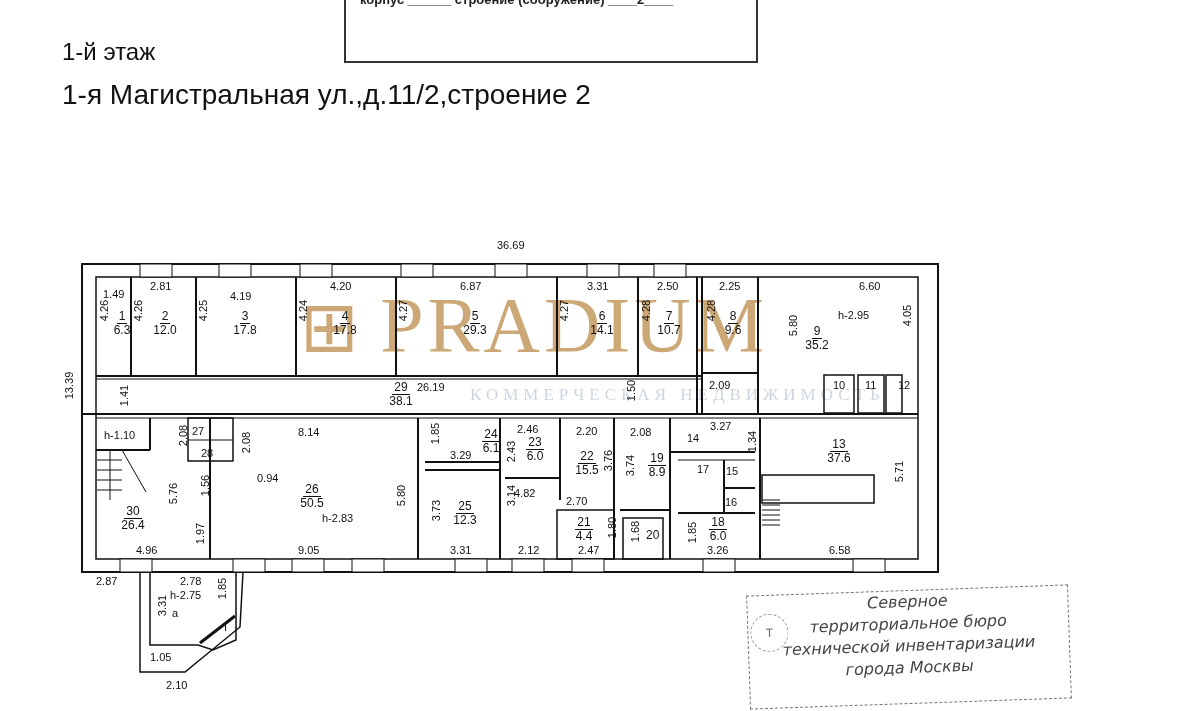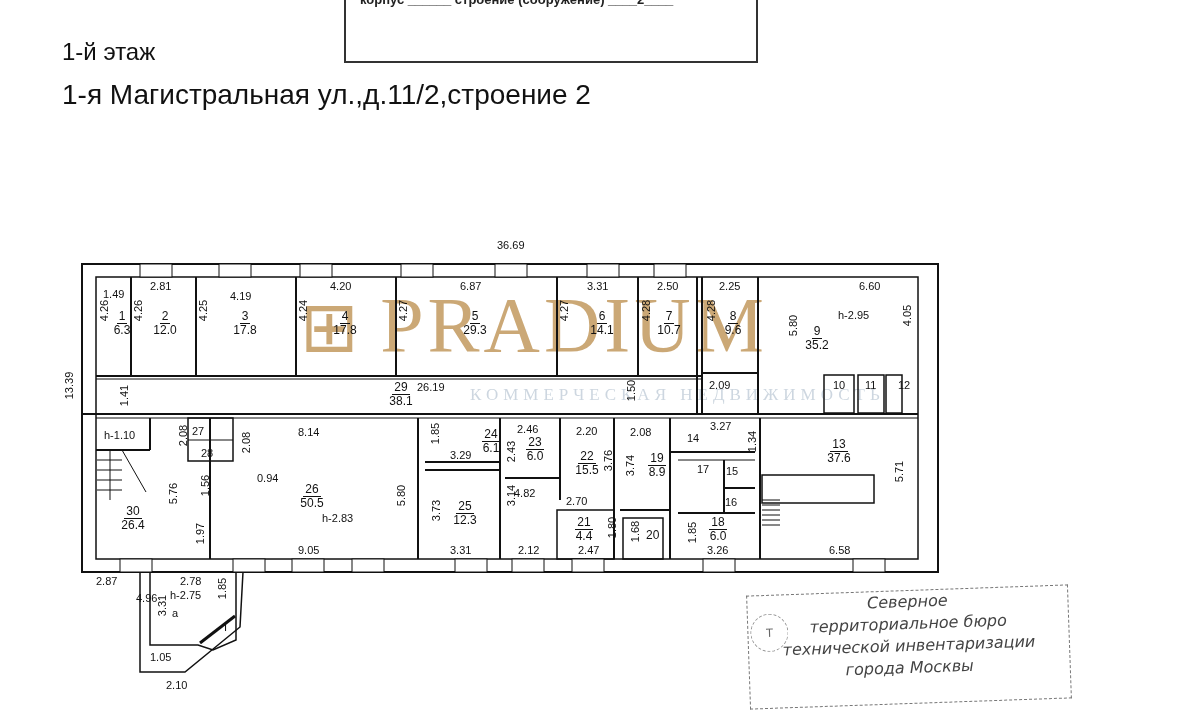--- a/index.html
+++ b/index.html
@@ -184,21 +184,21 @@
 <div class="lbl" style="left:865px;top:380px;">11</div>
 <div class="lbl" style="left:898px;top:380px;">12</div>
 
 <div class="lbl vl" style="left:114px;top:390px;">1.41</div>
 <div class="lbl" style="left:417px;top:382px;">26.19</div>
 <div class="lbl vl" style="left:621px;top:385px;">1.50</div>
 <div class="room" style="left:384px;top:381px;width:34px;"><span class="num">29</span><span class="area">38.1</span></div>
 
 <div class="lbl" style="left:104px;top:430px;">h-1.10</div>
 <div class="lbl vl" style="left:163px;top:488px;">5.76</div>
-<div class="lbl" style="left:136px;top:545px;margin-top:48px;">4.96</div>
+<div class="lbl" style="left:136px;top:545px;">4.96</div>
 <div class="room" style="left:116px;top:505px;width:34px;"><span class="num">30</span><span class="area">26.4</span></div>
 <div class="lbl vl" style="left:173px;top:430px;">2.08</div>
 <div class="lbl" style="left:192px;top:426px;">27</div>
 <div class="lbl" style="left:201px;top:448px;">28</div>
 <div class="lbl vl" style="left:236px;top:437px;">2.08</div>
 <div class="lbl vl" style="left:195px;top:480px;">1.56</div>
 <div class="lbl" style="left:213px;top:473px;padding-left:44px;">0.94</div>
 <div class="lbl vl" style="left:190px;top:528px;">1.97</div>
 
 <div class="lbl" style="left:298px;top:427px;">8.14</div>

